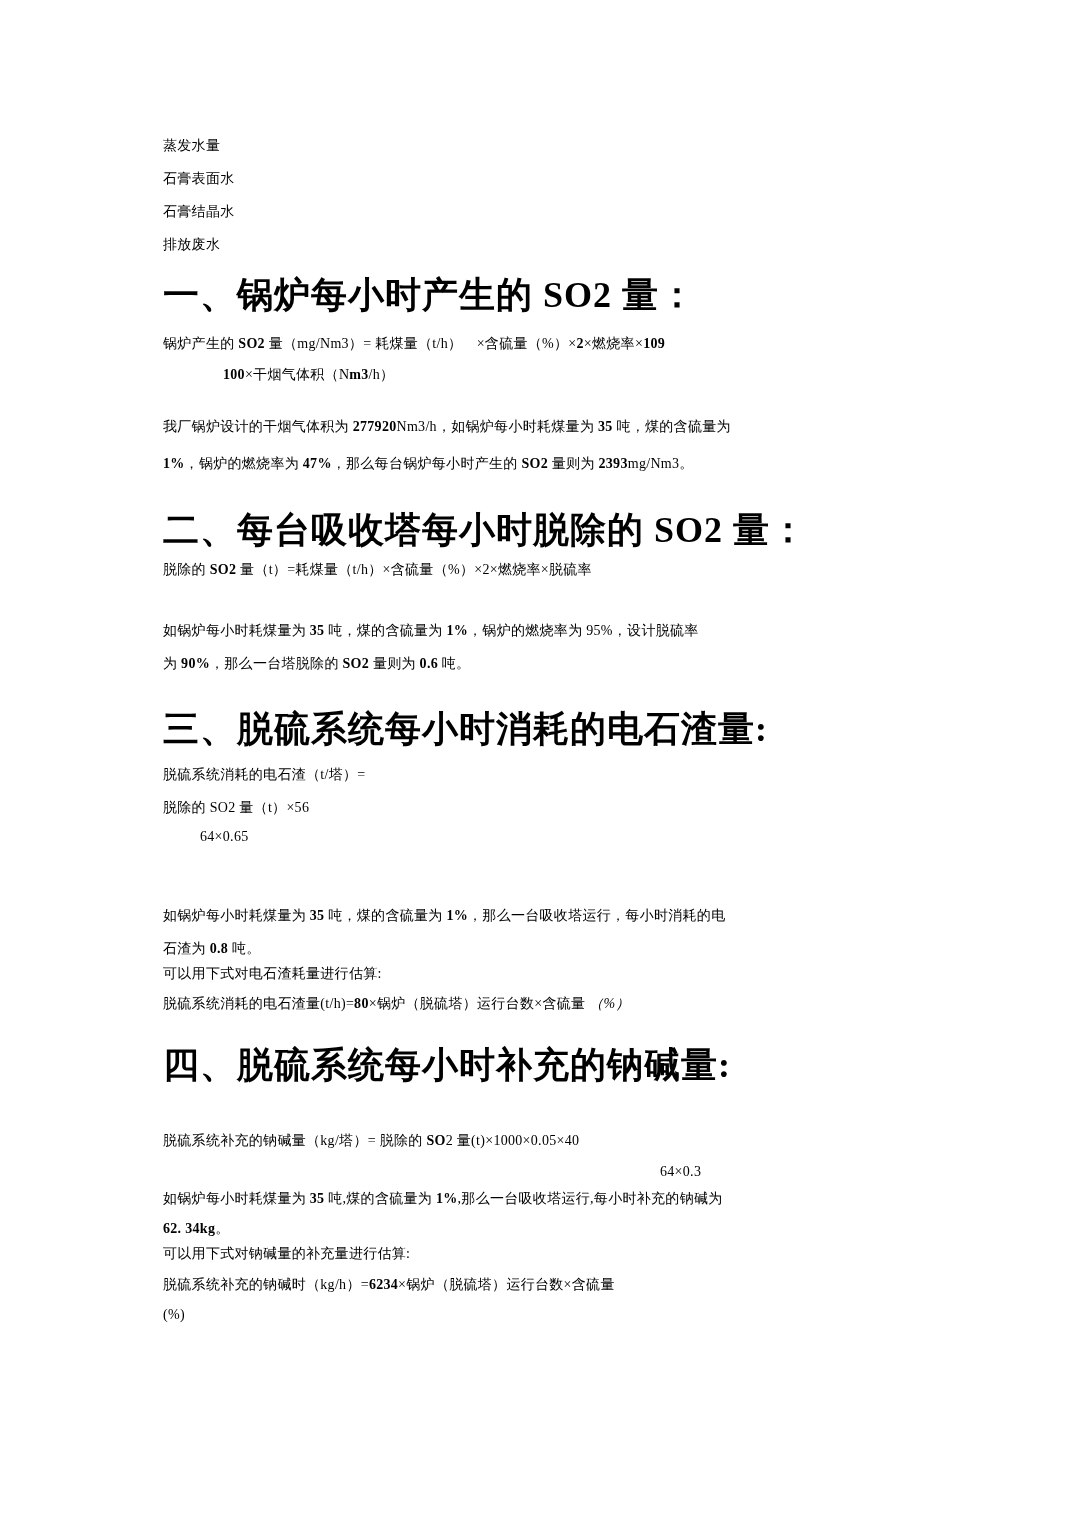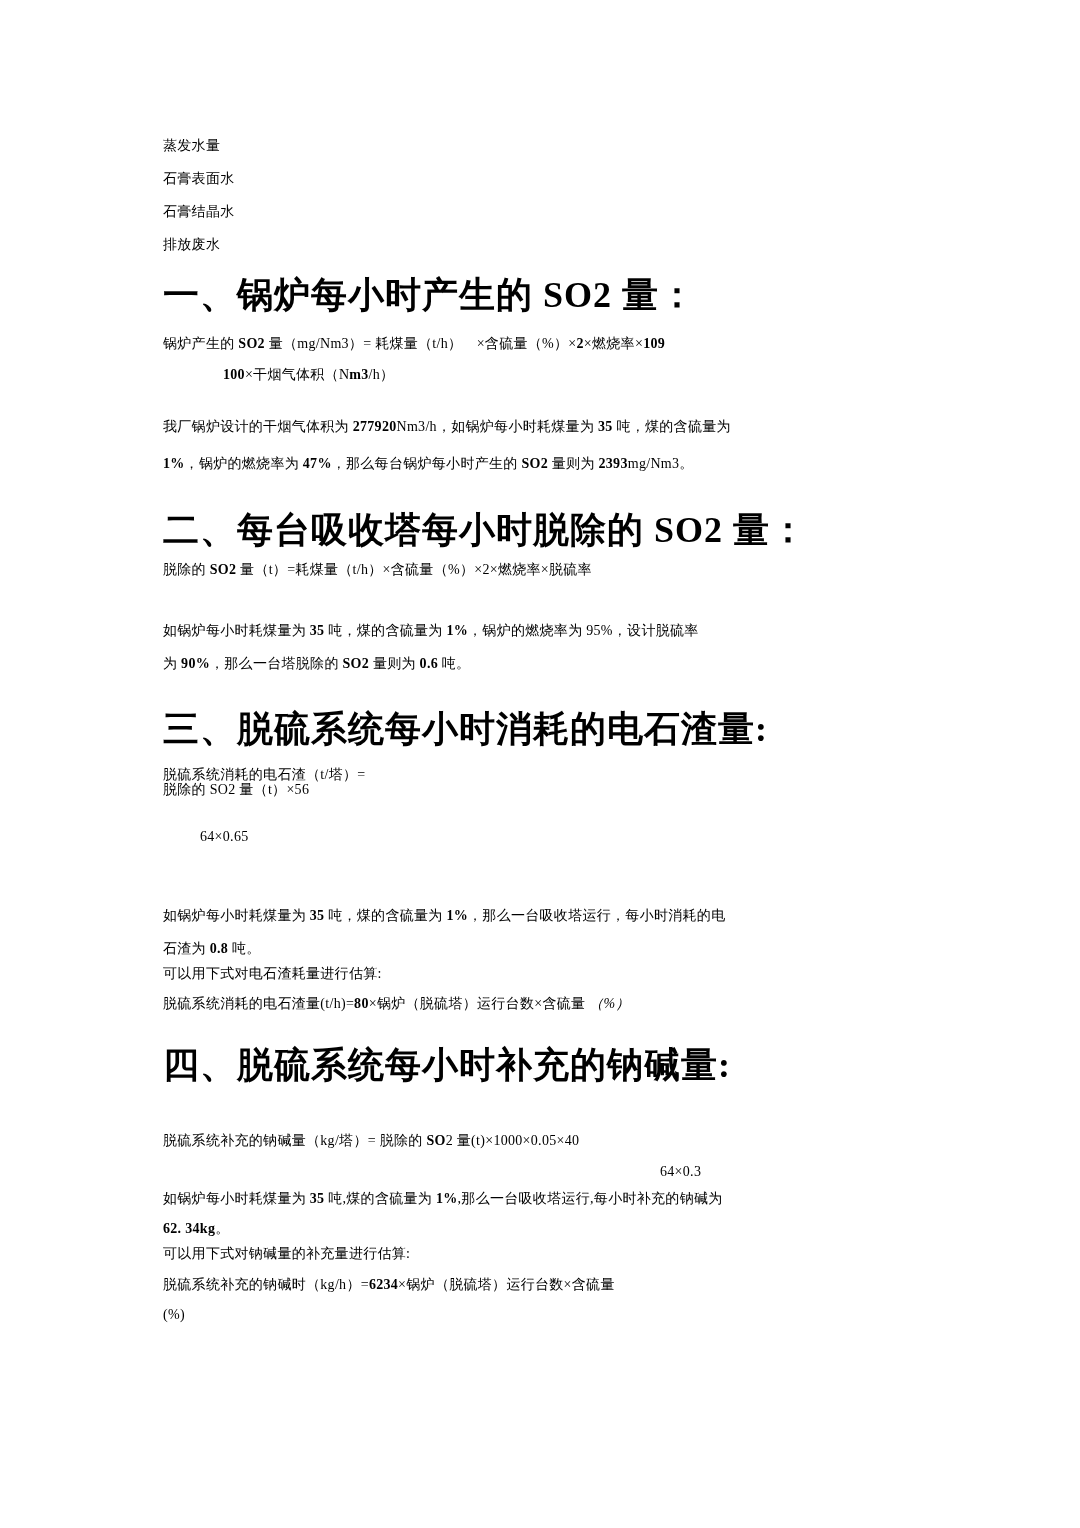--- a/index.html
+++ b/index.html
@@ -57,21 +57,21 @@
   <div>
     <div class="heading" style="top:512px">二、每台吸收塔每小时脱除的 SO2 量：</div>
     <div class="line" style="top:553px"><span>脱除的 </span><span class="b">SO2</span><span> 量（t）=耗煤量（t/h）×含硫量（%）×2×燃烧率×脱硫率</span></div>
     <div class="line" style="top:614px"><span>如锅炉每小时耗煤量为 </span><span class="b">35</span><span> 吨，煤的含硫量为 </span><span class="b">1%</span><span>，锅炉的燃烧率为 95%，设计脱硫率</span></div>
     <div class="line" style="top:647px"><span>为 </span><span class="b">90%</span><span>，那么一台塔脱除的 </span><span class="b">SO2</span><span> 量则为 </span><span class="b">0.6</span><span> 吨。</span></div>
   </div>
 
   <div>
     <div class="heading" style="top:711px">三、脱硫系统每小时消耗的电石渣量:</div>
     <div class="line" style="top:758px"><span>脱硫系统消耗的电石渣（t/塔）=</span></div>
-    <div class="line" style="top:773px"><span class="u">脱除的 SO2 量（t）×56</span></div>
+    <div class="line" style="top:791px"><span class="u">脱除的 SO2 量（t）×56</span></div>
     <div class="line" style="top:820px; left:200px"><span>64×0.65</span></div>
     <div class="line" style="top:899px"><span>如锅炉每小时耗煤量为 </span><span class="b">35</span><span> 吨，煤的含硫量为 </span><span class="b">1%</span><span>，那么一台吸收塔运行，每小时消耗的电</span></div>
     <div class="line" style="top:932px"><span>石渣为 </span><span class="b">0.8</span><span> 吨。</span></div>
     <div class="line" style="top:957px"><span>可以用下式对电石渣耗量进行估算:</span></div>
     <div class="line" style="top:987px"><span>脱硫系统消耗的电石渣量(t/h)=</span><span class="b">80</span><span>×锅炉（脱硫塔）运行台数×含硫量 </span><span class="i">（%）</span></div>
   </div>
 
   <div>
     <div class="heading" style="top:1047px">四、脱硫系统每小时补充的钠碱量:</div>
     <div class="line" style="top:1124px"><span>脱硫系统补充的钠碱量（kg/塔）= </span><span class="u">脱除的 </span><span class="b u">SO</span><span class="u">2 量(t)×1000×0.05×40</span></div>

